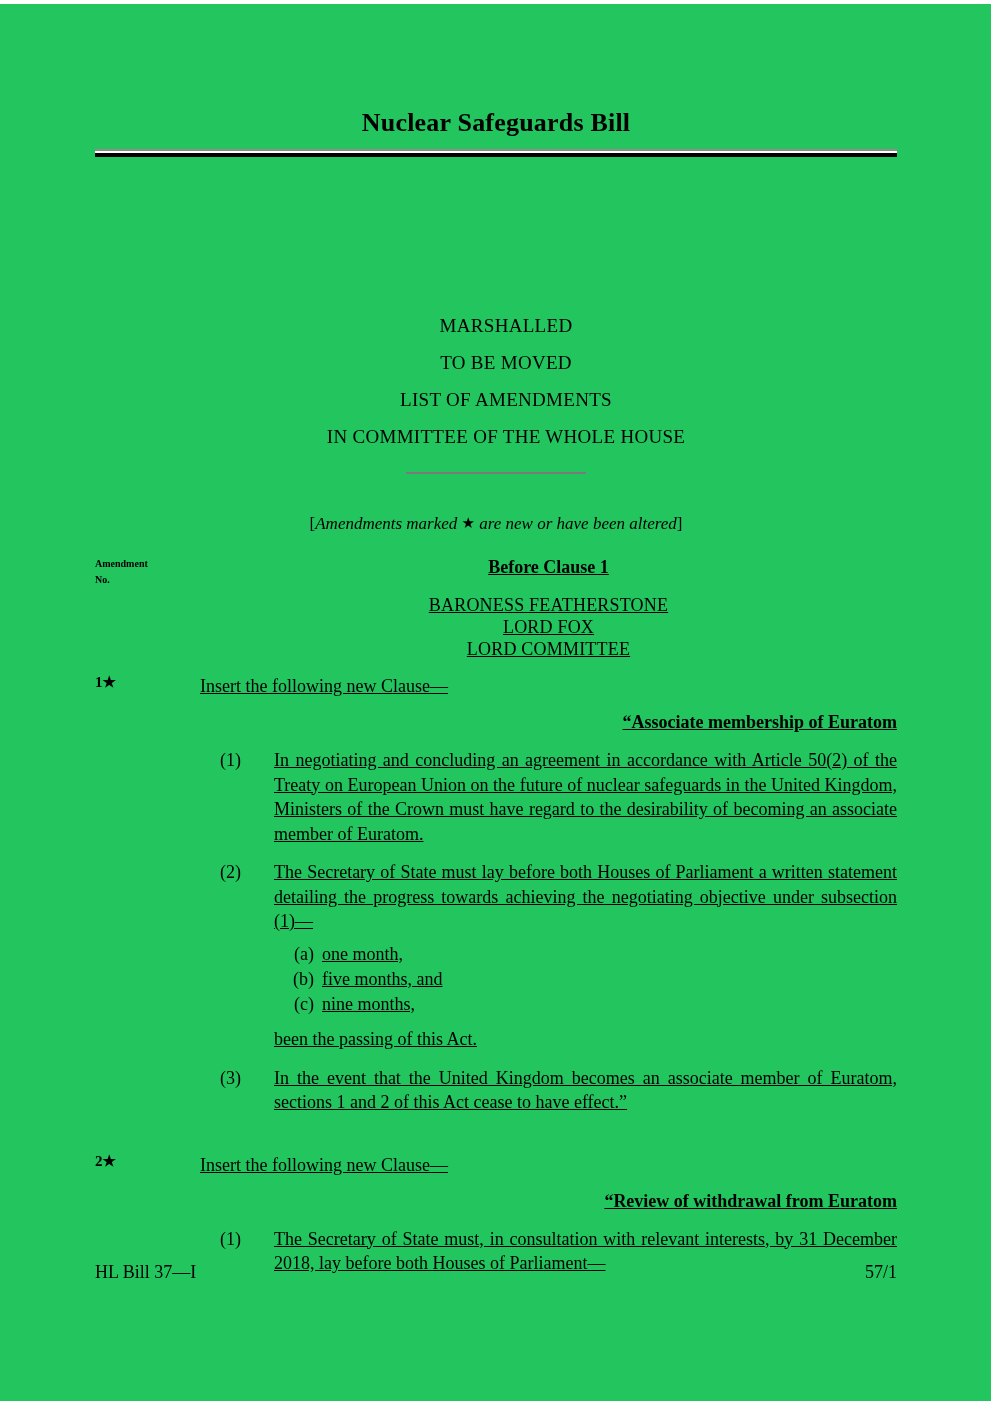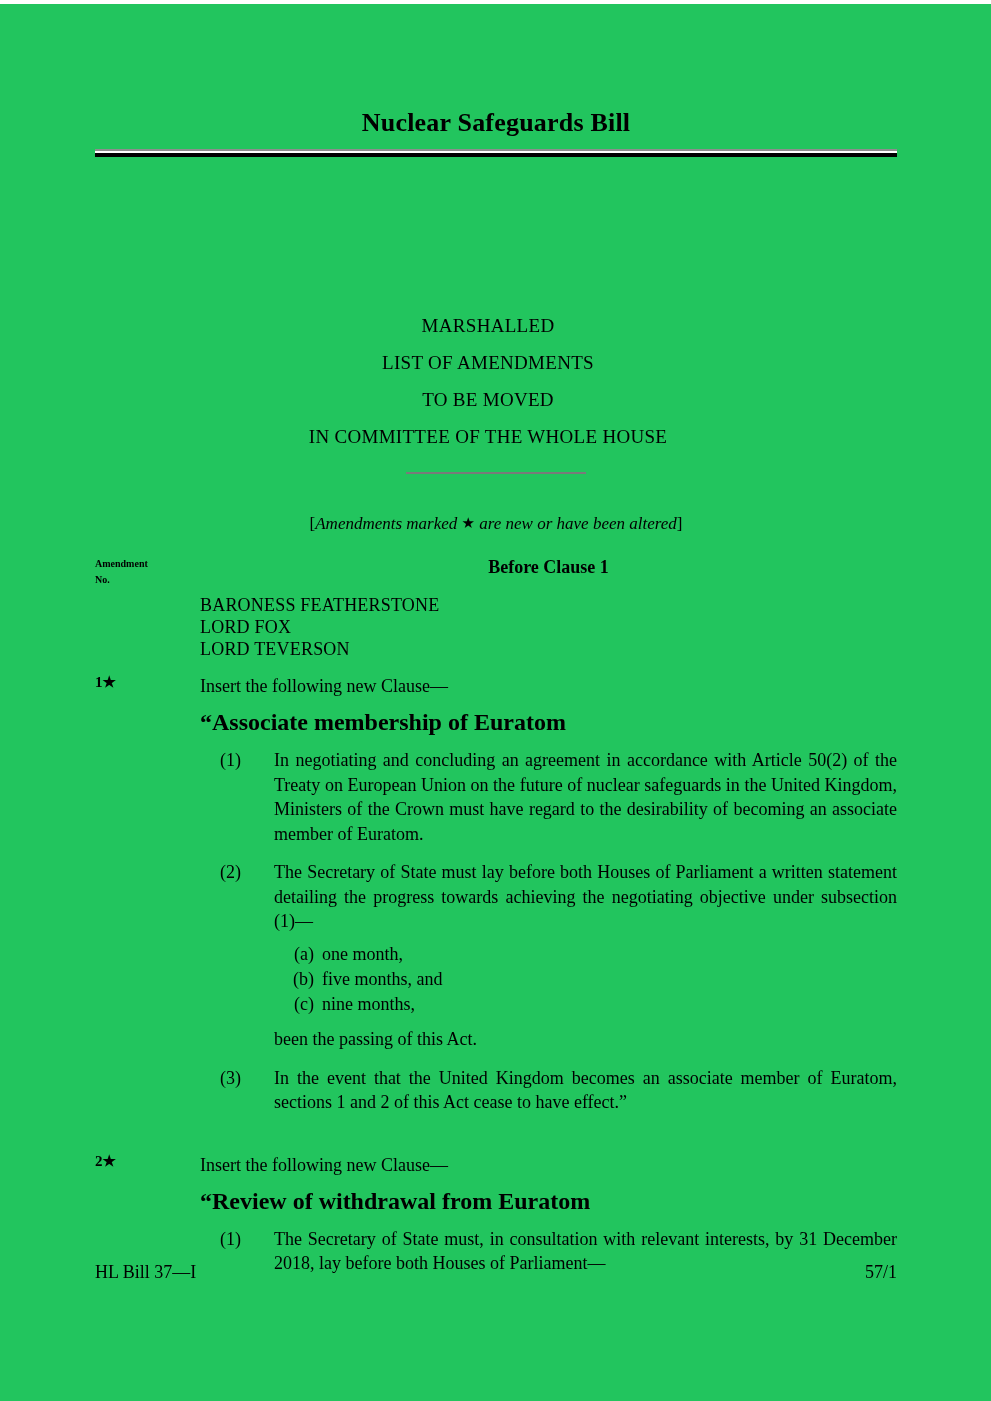--- a/index.html
+++ b/index.html
@@ -46,21 +46,21 @@
     background: #ffffff;
   }
   .title-rule .thick {
     height: 4px;
     background: #000000;
   }
 
   
   .heading-block {
     position: absolute;
-    left: 87px;
+    left: 105px;
     top: 303px;
     width: 802px;
     text-align: center;
   }
   .heading-block .hline {
     font-size: 19px;
     line-height: 37px;
     letter-spacing: 0.3px;
   }
   .short-rule {
@@ -104,53 +104,55 @@
     position: absolute;
     left: 95px;
     width: 95px;
     font-size: 15px;
     font-weight: bold;
     line-height: 17px;
   }
   .col {
     margin-left: 200px;
     margin-right: 94px;   
+    text-decoration: underline;
   }
 
   .amend-label {
     position: absolute;
     left: 95px;
     top: 0px;
     width: 100px;
     font-size: 10px;
     font-weight: bold;
     line-height: 16px;
   }
 
   .centered-bold {
     text-align: center;
     font-weight: bold;
     font-size: 18px;
     line-height: 22px;
   }
   .centered-names {
-    text-align: left;
+    text-align: center;
     font-size: 18px;
     line-height: 22px;
     letter-spacing: 0.2px;
   }
 
   .lead-line {
     font-size: 18px;
     line-height: 24px;
   }
   .clause-title {
-    font-size: 24px;
+    font-size: 18px;
     font-weight: bold;
     line-height: 24px;
+    text-align: right;
   }
 
   
   .subsec {
     position: relative;
     margin-left: 20px;
     padding-left: 54px;
     font-size: 18px;
     line-height: 24.5px;
     text-align: justify;
@@ -218,22 +220,22 @@
   <div class="doc-title">Nuclear Safeguards Bill</div>
 
   <div class="title-rule">
     <div class="thin"></div>
     <div class="gap"></div>
     <div class="thick"></div>
   </div>
 
   <div class="heading-block">
     <div class="hline">MARSHALLED</div>
+    <div class="hline">TO BE MOVED</div>
     <div class="hline">LIST OF AMENDMENTS</div>
-    <div class="hline">TO BE MOVED</div>
     <div class="hline">IN COMMITTEE OF THE WHOLE HOUSE</div>
   </div>
 
   <div class="short-rule"></div>
 
   <div class="note-line">
     <span>[</span><span class="ital">Amendments marked </span><span class="star">★</span><span class="ital"> are new or have been altered</span><span>]</span>
   </div>
 
   <div class="body">
@@ -247,21 +249,21 @@
         <div class="centered-bold">Before Clause 1</div>
       </div>
     </div>
 
     <div class="sp-16"></div>
 
     <div class="row">
       <div class="col">
         <div class="centered-names">BARONESS FEATHERSTONE</div>
         <div class="centered-names">LORD FOX</div>
-        <div class="centered-names">LORD TEVERSON</div>
+        <div class="centered-names">LORD COMMITTEE</div>
       </div>
     </div>
 
     <div class="sp-14"></div>
 
     <div class="row">
       <div class="marginnum">1★</div>
       <div class="col">
         <div class="lead-line">Insert the following new Clause—</div>
         <div class="sp-12"></div>

